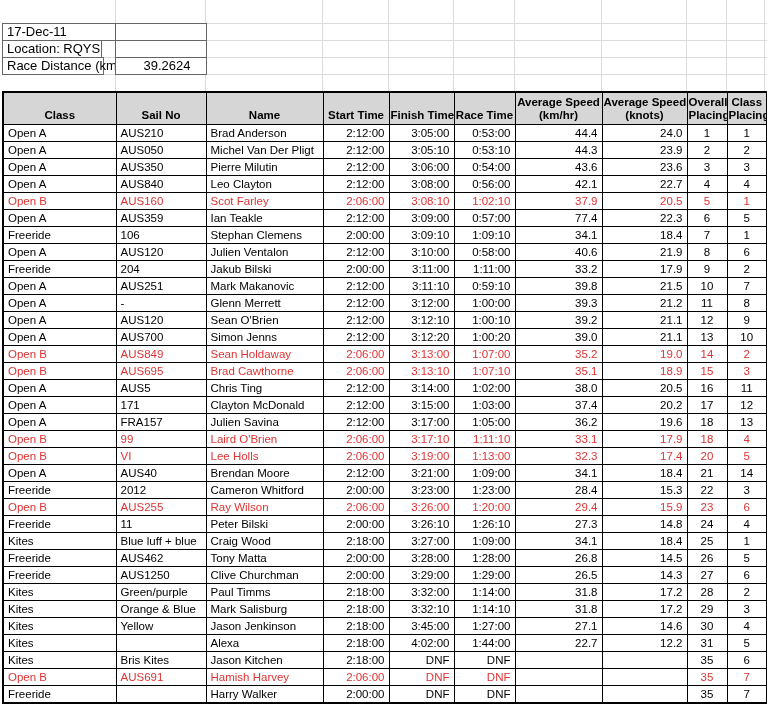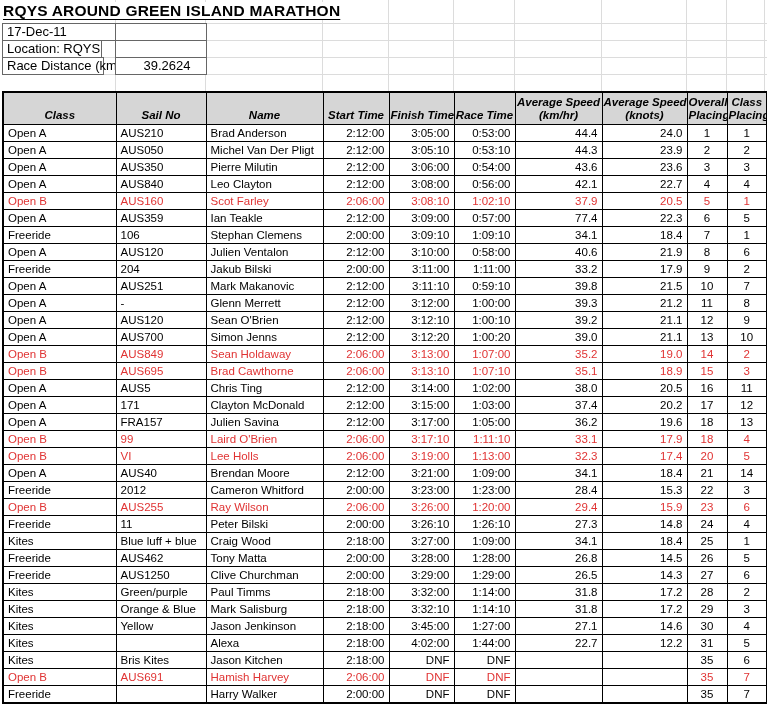--- a/index.html
+++ b/index.html
@@ -17,21 +17,21 @@
          box-sizing:border-box;font-size:13px;line-height:16px;padding-left:4px;
          white-space:nowrap;}
   .info-cell.center{text-align:center;padding-left:12px;}
 
   
   table.results{border-collapse:collapse;table-layout:fixed;margin-left:2px;
         width:764px;border:2px solid #000;}
   table.results th, table.results td{border:1px solid #000;box-sizing:border-box;
         white-space:nowrap;overflow:hidden;}
   table.results th{background:var(--header-bg,#d6d6d6);font-size:11.5px;font-weight:bold;
-        text-align:center;vertical-align:bottom;padding:3px 1px 2px;line-height:13px;font-style:italic;}
+        text-align:center;vertical-align:bottom;padding:3px 1px 2px;line-height:13px;}
   table.results td{height:16px;line-height:16px;font-size:11.5px;padding:0 4px;}
   td.a-l{text-align:left;}
   td.a-r{text-align:right;}
   td.a-c{text-align:center;padding:0 1px;}
   tr.hl td{color:var(--hl,#e03333);}
 </style>
 </head>
 <body>
 
 <div class="page">
@@ -47,21 +47,20 @@
         <div class="vline" style="left: 601px;"></div>
         <div class="vline" style="left: 686px;"></div>
         <div class="vline" style="left: 726px;"></div>
         <div class="vline" style="left: 764px;"></div>
         <div class="hline" style="top: 23px;"></div>
         <div class="hline" style="top: 40px;"></div>
         <div class="hline" style="top: 57px;"></div>
         <div class="hline" style="top: 74px;"></div>
       </div>
 
-    <div class="title">RQYS AROUND GREEN ISLAND MARATHON</div>
 
     <div class="info-cell" style="left:2px;top:23px;width:114px">17-Dec-11</div>
     <div class="info-cell" style="left:115px;top:23px;width:92px"></div>
 
     <div class="info-cell" style="left:2px;top:40px;width:100px">Location: RQYS</div>
     <div class="info-cell" style="left:115px;top:40px;width:92px"></div>
 
     <div class="info-cell" style="left:2px;top:57px;width:102px">Race Distance (km)</div>
     <div class="info-cell center" style="left:115px;top:57px;width:92px">39.2624</div>
   </div>

